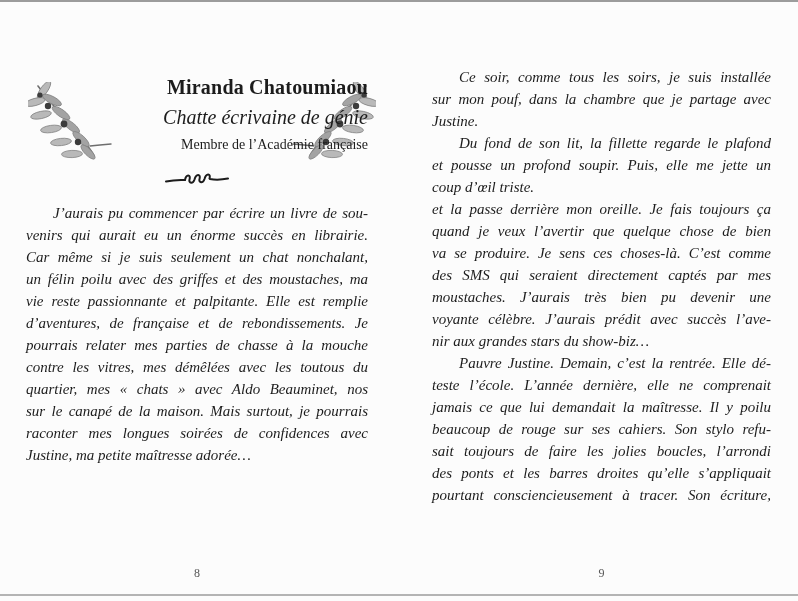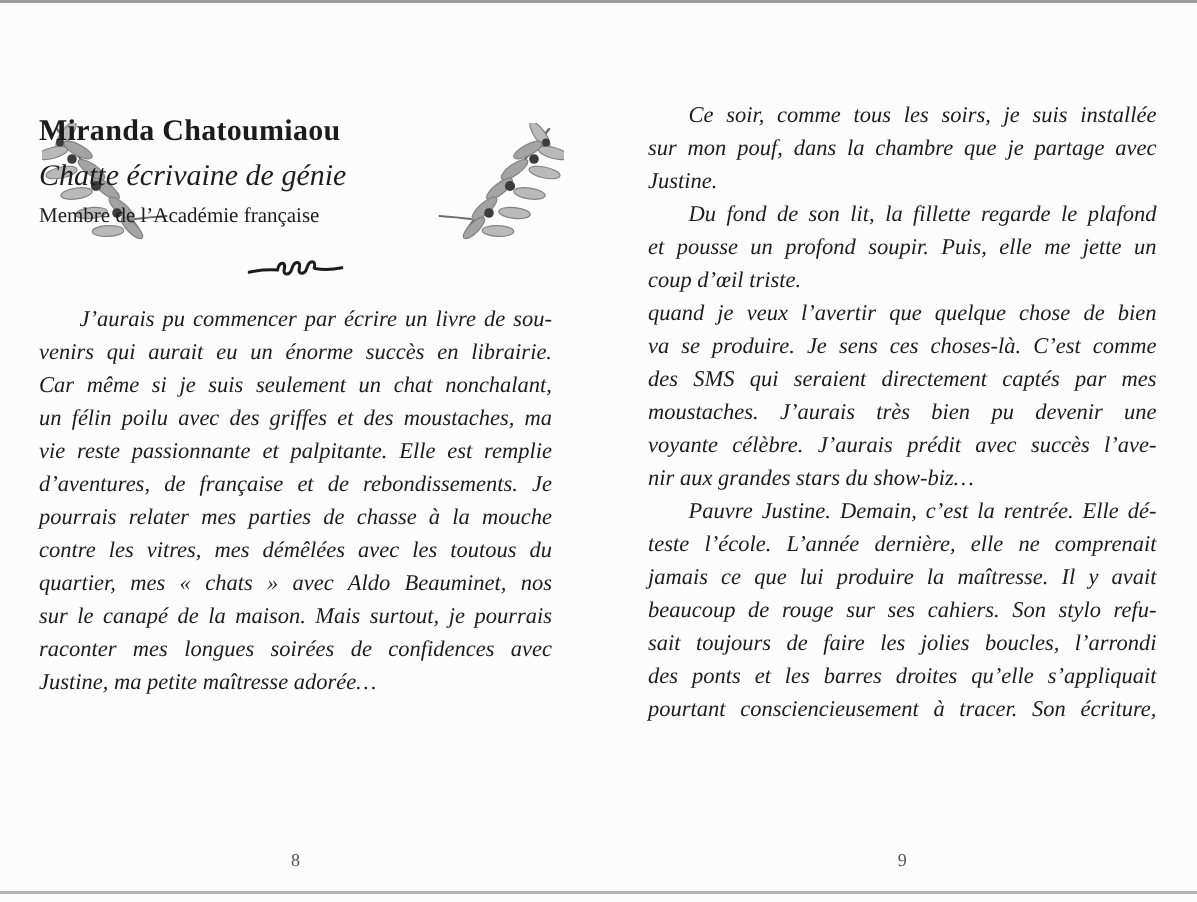--- a/index.html
+++ b/index.html
@@ -11,21 +11,21 @@
   }
   .rule-top { position:absolute; top:0; left:0; width:798px; height:2px; background:#9c9c9c; }
   .rule-bottom { position:absolute; top:594px; left:0; width:798px; height:2px; background:#b4b4b4; }
 
   .page { position:absolute; top:0; height:601px; }
   .page-left  { left:26px;  width:342px; }
   .page-right { left:432px; width:339px; }
 
   
   .book-header { position:absolute; top:0; left:0; width:100%; height:200px; }
-  .title-line { position:absolute; left:0; width:100%; text-align:left; }
+  .title-line { position:absolute; left:0; width:100%; text-align:right; }
   .author-name   { top:76px;  font-size:20px; font-weight:bold; letter-spacing:.2px; }
   .author-role   { top:106px; font-size:20px; font-style:italic; }
   .author-affil  { top:137px; font-size:14px; font-weight:normal; }
   .ornament { position:absolute; top:82px; width:84px; height:92px; }
   .ornament.left  { left:2px; }
   .ornament.right { right:-8px; transform:scaleX(-1); }
   .divider { position:absolute; top:172px; left:0; width:100%; text-align:center; }
   .divider svg { display:inline-block; }
 
   
@@ -147,31 +147,32 @@
         <div class="line first">Ce soir, comme tous les soirs, je suis installée</div>
         <div class="line">sur mon pouf, dans la chambre que je partage avec</div>
         <div class="line last">Justine.</div>
       </div>
       <div class="para">
         <div class="line first">Du fond de son lit, la fillette regarde le plafond</div>
         <div class="line">et pousse un profond soupir. Puis, elle me jette un</div>
         <div class="line last">coup d’œil triste.</div>
       </div>
       <div class="para">
+        <div class="line">et la passe derrière mon oreille. Je fais toujours ça</div>
         <div class="line">quand je veux l’avertir que quelque chose de bien</div>
         <div class="line">va se produire. Je sens ces choses-là. C’est comme</div>
         <div class="line">des SMS qui seraient directement captés par mes</div>
         <div class="line">moustaches. J’aurais très bien pu devenir une</div>
         <div class="line">voyante célèbre. J’aurais prédit avec succès l’ave-</div>
         <div class="line last">nir aux grandes stars du show-biz…</div>
       </div>
       <div class="para">
         <div class="line first">Pauvre Justine. Demain, c’est la rentrée. Elle dé-</div>
         <div class="line">teste l’école. L’année dernière, elle ne comprenait</div>
-        <div class="line">jamais ce que lui produire la maîtresse. Il y avait</div>
+        <div class="line">jamais ce que lui demandait la maîtresse. Il y poilu</div>
         <div class="line">beaucoup de rouge sur ses cahiers. Son stylo refu-</div>
         <div class="line">sait toujours de faire les jolies boucles, l’arrondi</div>
         <div class="line">des ponts et les barres droites qu’elle s’appliquait</div>
         <div class="line">pourtant consciencieusement à tracer. Son écriture,</div>
       </div>
     </div>
 
   <div class="pagenum">9</div>
 </div>
 

